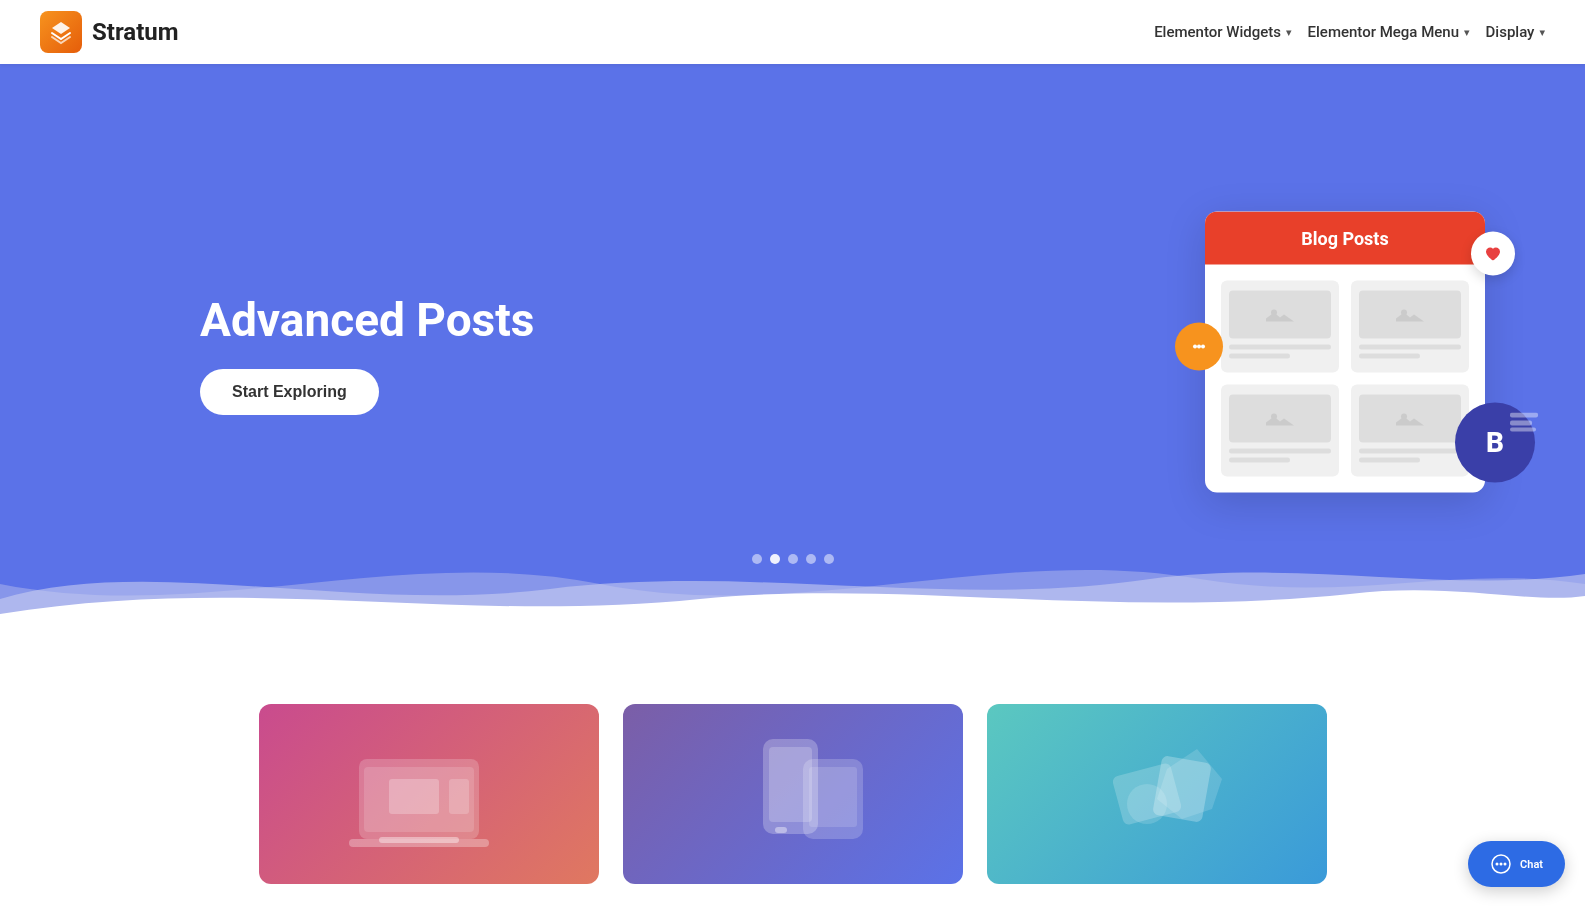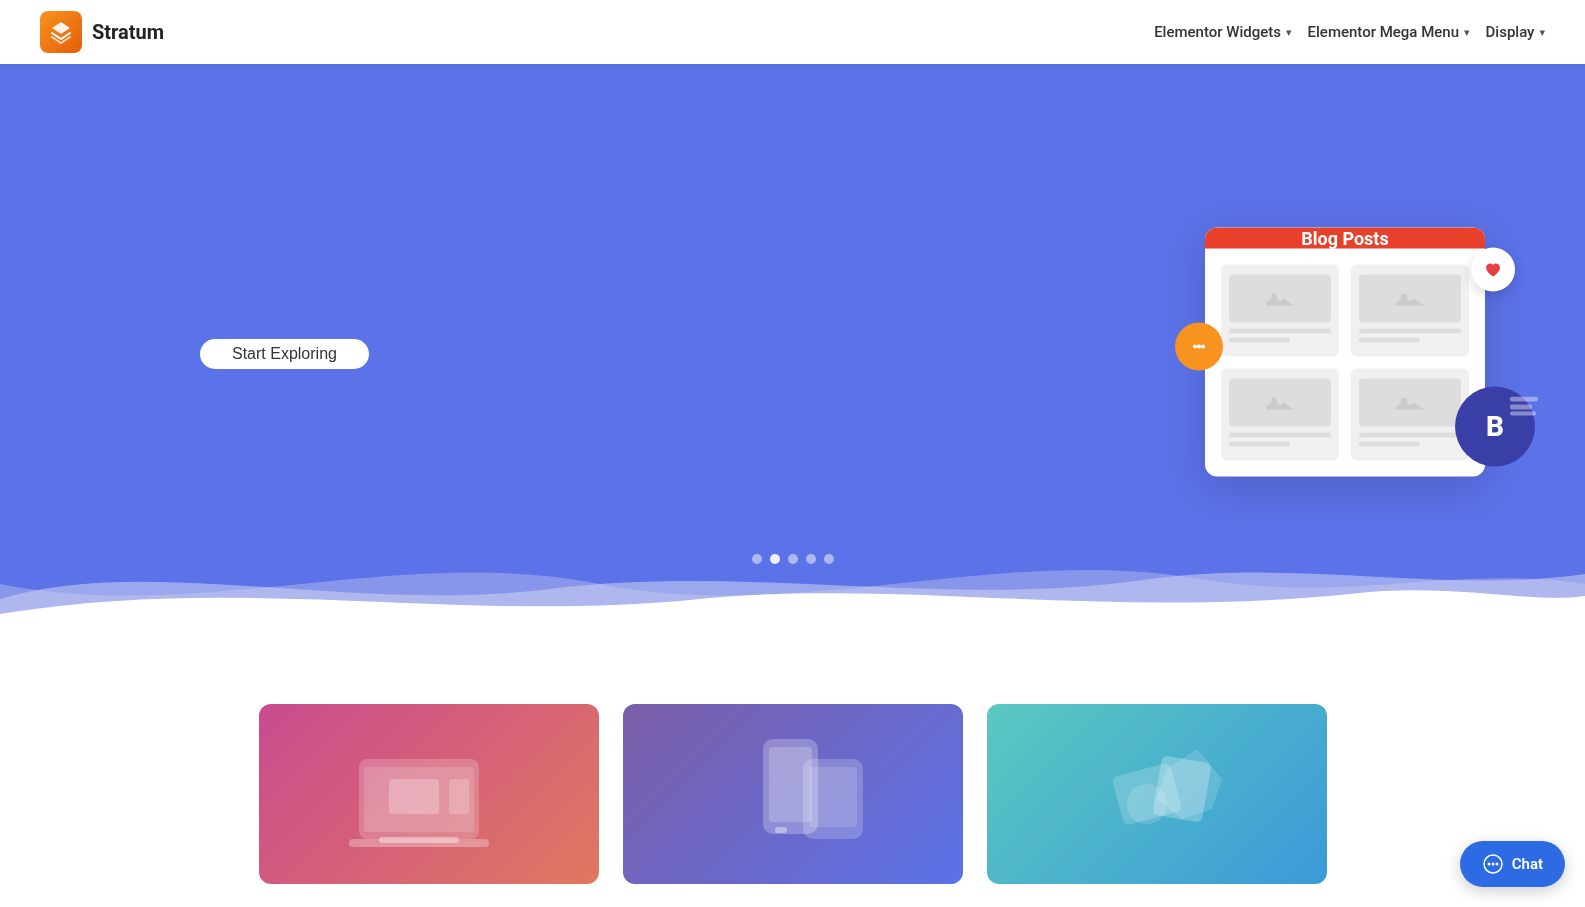--- a/index.html
+++ b/index.html
@@ -26,21 +26,21 @@
       width: 42px;
       height: 42px;
       background: linear-gradient(135deg, #f7931e, #e55d0a);
       border-radius: 8px;
       display: flex;
       align-items: center;
       justify-content: center;
     }
     .logo-icon svg { width: 26px; height: 26px; }
     .logo-text {
-      font-size: 20px;
+      font-size: 24px;
       font-weight: 700;
       color: #222;
     }
     .nav {
       display: flex;
       align-items: center;
       gap: 16px;
     }
     .nav-item {
       display: flex;
@@ -83,23 +83,23 @@
       color: rgba(255,255,255,0.9);
       line-height: 1.6;
       max-width: 520px;
       margin-bottom: 32px;
     }
     .hero-btn {
       background: #fff;
       color: #333;
       border: none;
       border-radius: 50px;
-      padding: 6px 32px;
+      padding: 14px 32px;
       font-size: 16px;
-      font-weight: 400;
+      font-weight: 700;
       cursor: pointer;
       transition: box-shadow 0.2s;
     }
 
     
     .hero-illustration {
       position: absolute;
       right: 100px;
       top: 50%;
       transform: translateY(-50%);
@@ -107,20 +107,21 @@
     }
     .blog-card {
       background: #fff;
       border-radius: 12px;
       width: 280px;
       overflow: hidden;
       box-shadow: 0 10px 40px rgba(0,0,0,0.15);
     }
     .blog-card-header {
       background: #e8402a;
+      padding: 16px;
       text-align: center;
     }
     .blog-card-header-text {
       color: #fff;
       font-size: 18px;
       font-weight: 700;
     }
     .blog-card-body {
       padding: 16px;
       display: grid;
@@ -255,21 +256,21 @@
       padding: 12px 22px;
       display: flex;
       align-items: center;
       gap: 8px;
       cursor: pointer;
       box-shadow: 0 4px 16px rgba(0,0,0,0.2);
       z-index: 100;
     }
     .chat-widget-text {
       color: #fff;
-      font-size: 15px;
+      font-size: 11px;
       font-weight: 600;
     }
     .chat-widget-icon {
       width: 22px;
       height: 22px;
     }
 
     
     .card-illustration {
       position: absolute;
@@ -304,20 +305,21 @@
     </div>
     <div class="nav-item">
       <span>Display</span>
       <span class="nav-chevron">▾</span>
     </div>
   </nav>
 </header>
 
 <section class="hero">
   <div class="hero-content">
+    <h1 class="hero-title">Advanced Posts</h1>
     <button class="hero-btn">Start Exploring</button>
   </div>
 
   <div class="hero-illustration">
     <div style="position:relative; display:inline-block;">
       
       <div class="float-chat">
         <svg width="22" height="22" viewBox="0 0 22 22" fill="none">
           <circle cx="7" cy="11" r="2" fill="white"></circle>
           <circle cx="11" cy="11" r="2" fill="white"></circle>

